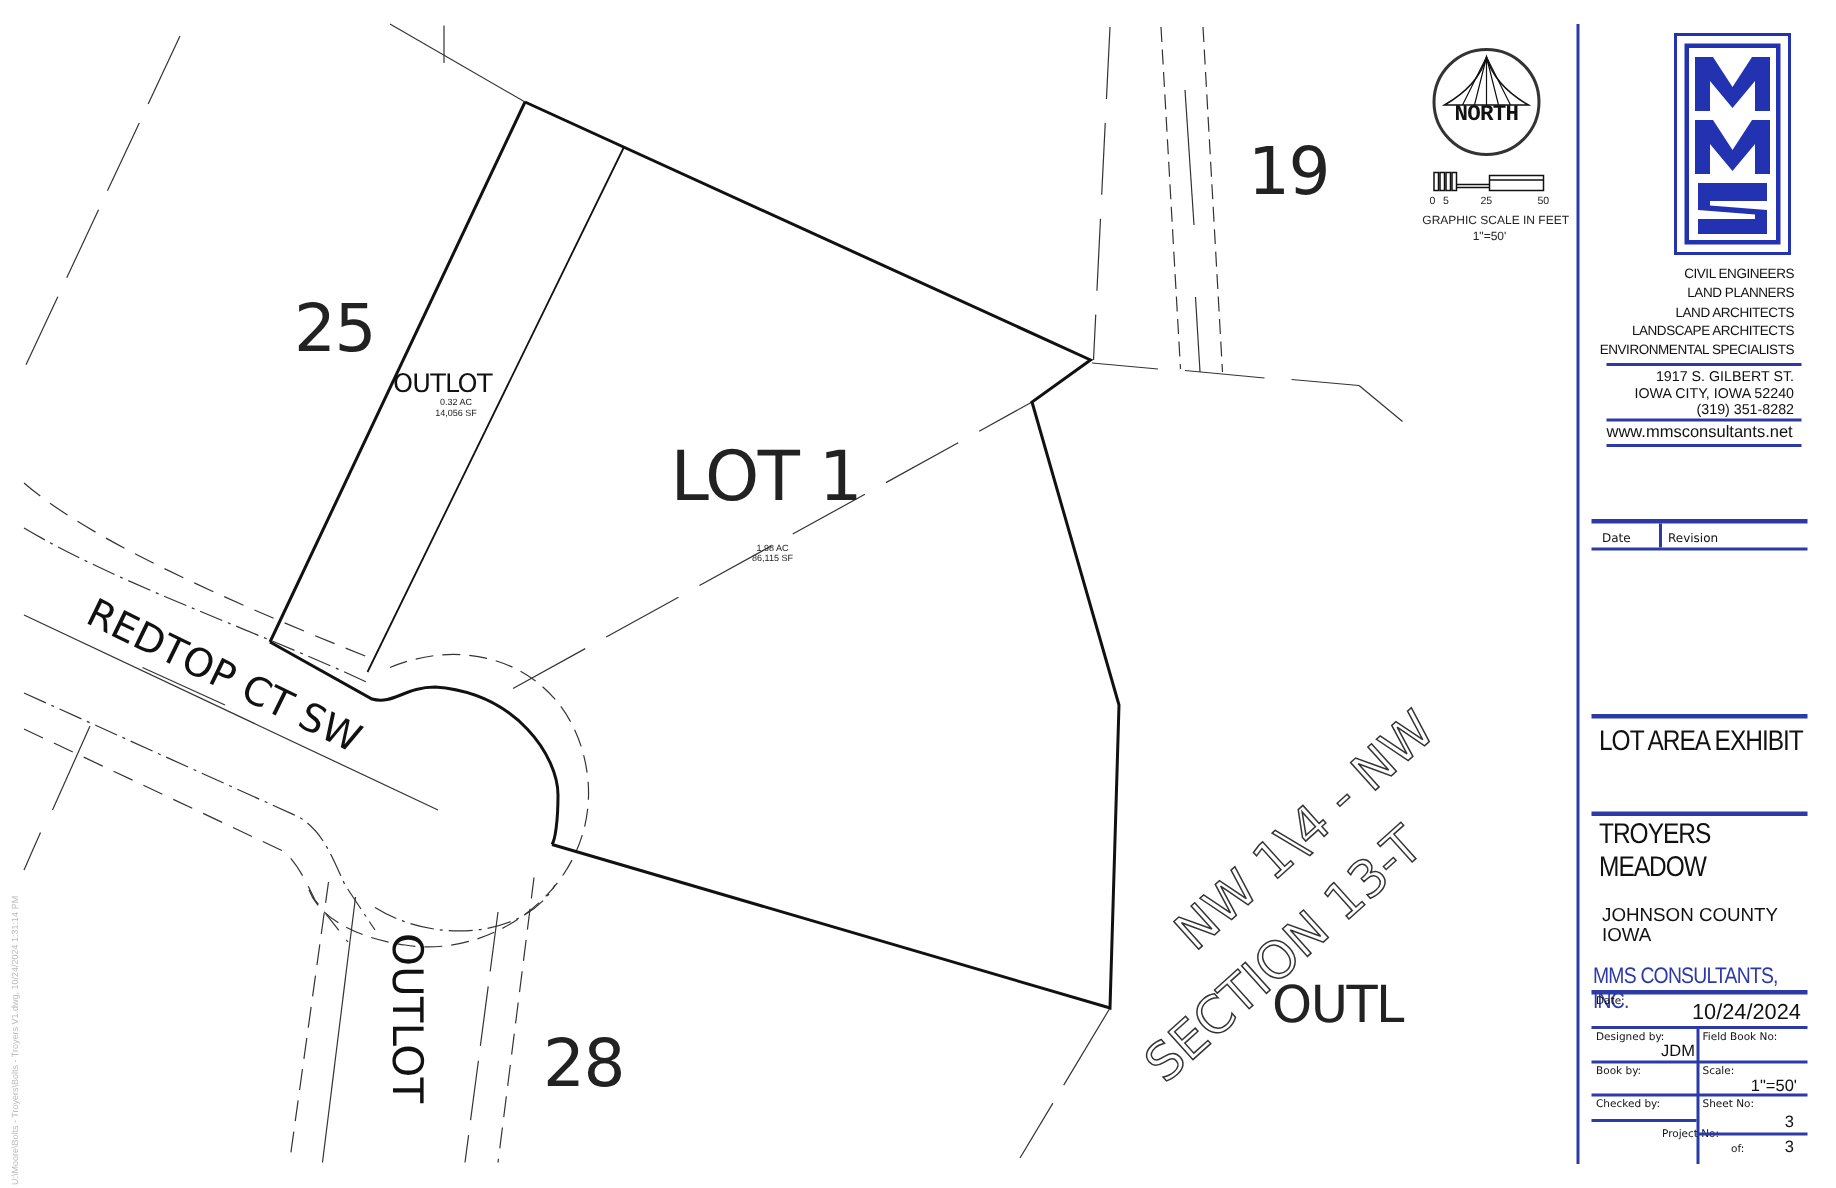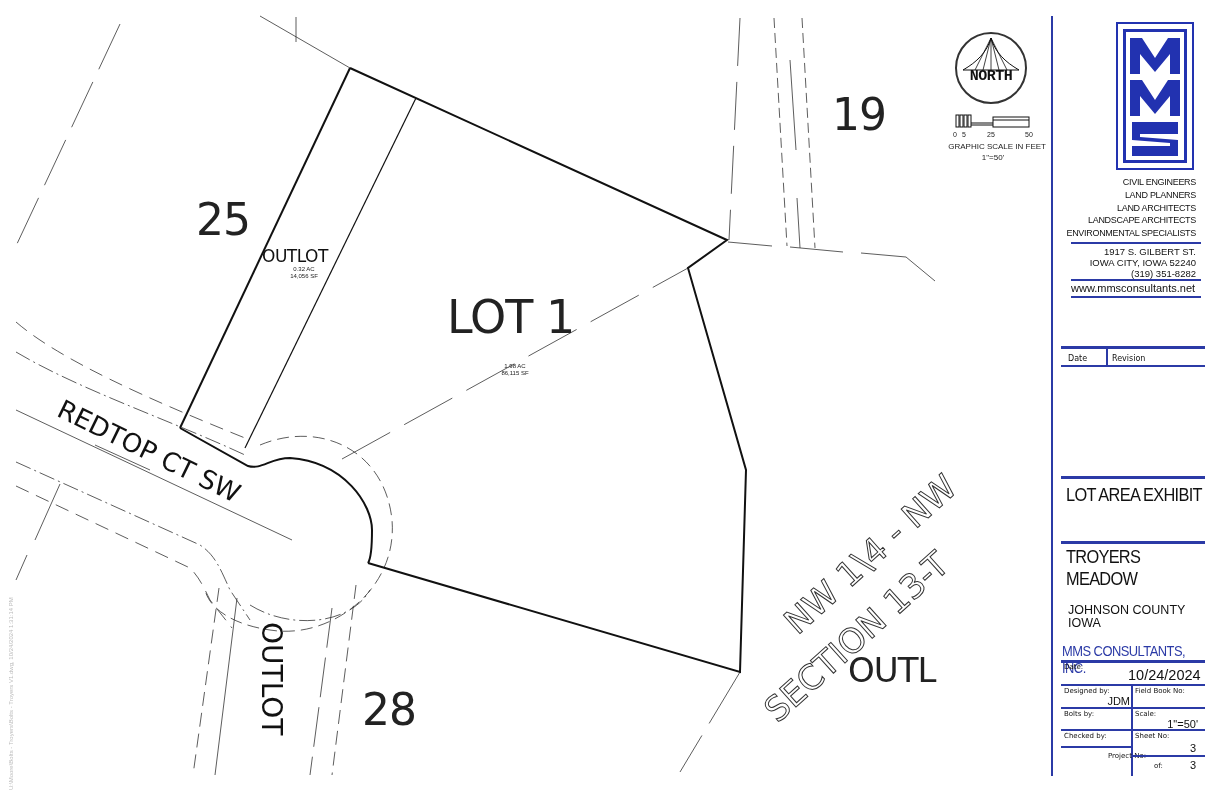--- a/index.html
+++ b/index.html
@@ -200,21 +200,21 @@
 <div class="date-val" style="left:1128px;top:667px;">10/24/2024</div>
 <div class="blue-rule" style="left:1061px;top:684px;width:144px;"></div>
 
 <div class="vline" style="left:1131px;top:684px;height:92px;"></div>
 
 <div class="fld-lbl" style="left:1064px;top:687px;">Designed by:</div>
 <div class="fld-val" style="left:1100px;top:695px;width:30px;">JDM</div>
 <div class="fld-lbl" style="left:1135px;top:687px;">Field Book No:</div>
 <div class="blue-rule" style="left:1061px;top:707px;width:144px;"></div>
 
-<div class="fld-lbl" style="left:1064px;top:710px;">Bolts by:</div>
+<div class="fld-lbl" style="left:1064px;top:710px;">Book by:</div>
 <div class="fld-lbl" style="left:1135px;top:710px;">Scale:</div>
 <div class="fld-val" style="left:1150px;top:718px;width:48px;">1"=50'</div>
 <div class="blue-rule" style="left:1061px;top:729px;width:144px;"></div>
 
 <div class="fld-lbl" style="left:1064px;top:732px;text-align:right;">Checked by:</div>
 <div class="fld-lbl" style="left:1135px;top:732px;">Sheet No:</div>
 <div class="fld-val" style="left:1170px;top:742px;width:26px;">3</div>
 <div class="blue-rule" style="left:1061px;top:746px;width:70px;"></div>
 
 <div class="fld-lbl" style="left:1064px;top:752px;padding-left:44px;">Project No:</div>

